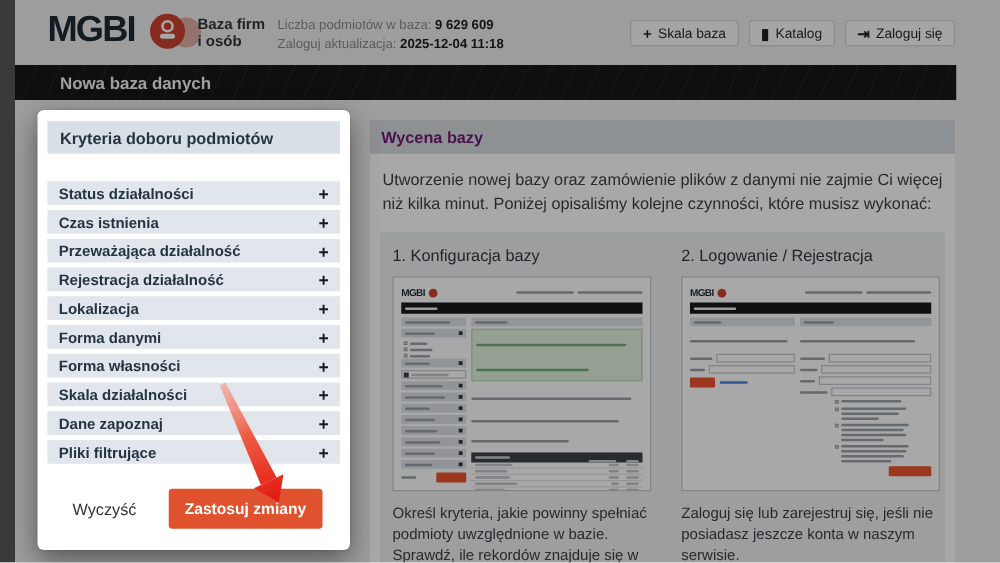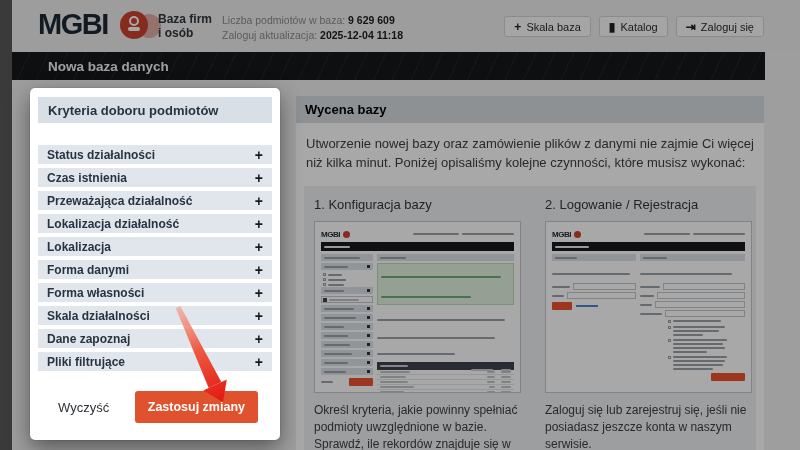--- a/index.html
+++ b/index.html
@@ -35,21 +35,21 @@
              display:flex; align-items:center; padding-left:36px;
              background-image:repeating-linear-gradient(115deg, transparent 0 16px, rgba(255,255,255,.05) 16px 17px); }
   .nav-title { color:#f2f2f2; font-size:13.5px; font-weight:bold; }
 
   
   .edge-sliver { position:absolute; left:0; top:0; width:12px; height:450px; background:#595959; }
 
   
   .main-panel { position:absolute; left:296px; top:96px; width:468px; height:354px; background:#fff; }
   .panel-band { height:27px; background:#d8dcdf; display:flex; align-items:center; padding:0 9px;
-                font-size:13px; font-weight:bold; color:#000000; }
+                font-size:13px; font-weight:bold; color:#701a75; }
   .intro { margin:11px 10px 0; width:452px; font-size:13px; color:#3c4043; line-height:1.48; }
   .steps-panel { margin:14px 8px 0; background:#eef0f1; padding:9px 10px 60px; }
   .cols { display:flex; gap:18px; }
   .col { width:213px; }
   .step-h { font-size:13px; font-weight:normal; color:#32373c; margin:2px 0 9px; }
   .step-p { margin-top:9px; font-size:12px; color:#3c4043; line-height:1.4; width:222px; }
 
   
   .thumb { width:207px; height:172px; background:#fff; border:1px solid #c5c7c9; padding:6px; overflow:hidden; }
   .t-head { display:flex; align-items:center; height:12px; gap:3px; }
@@ -405,21 +405,21 @@
     </div>
     <div class="crit-item">
       <span>Czas istnienia</span>
       <span class="plus">+</span>
     </div>
     <div class="crit-item">
       <span>Przeważająca działalność</span>
       <span class="plus">+</span>
     </div>
     <div class="crit-item">
-      <span>Lokalizacja działalność</span>
+      <span>Rejestracja działalność</span>
       <span class="plus">+</span>
     </div>
     <div class="crit-item">
       <span>Lokalizacja</span>
       <span class="plus">+</span>
     </div>
     <div class="crit-item">
       <span>Forma danymi</span>
       <span class="plus">+</span>
     </div>

